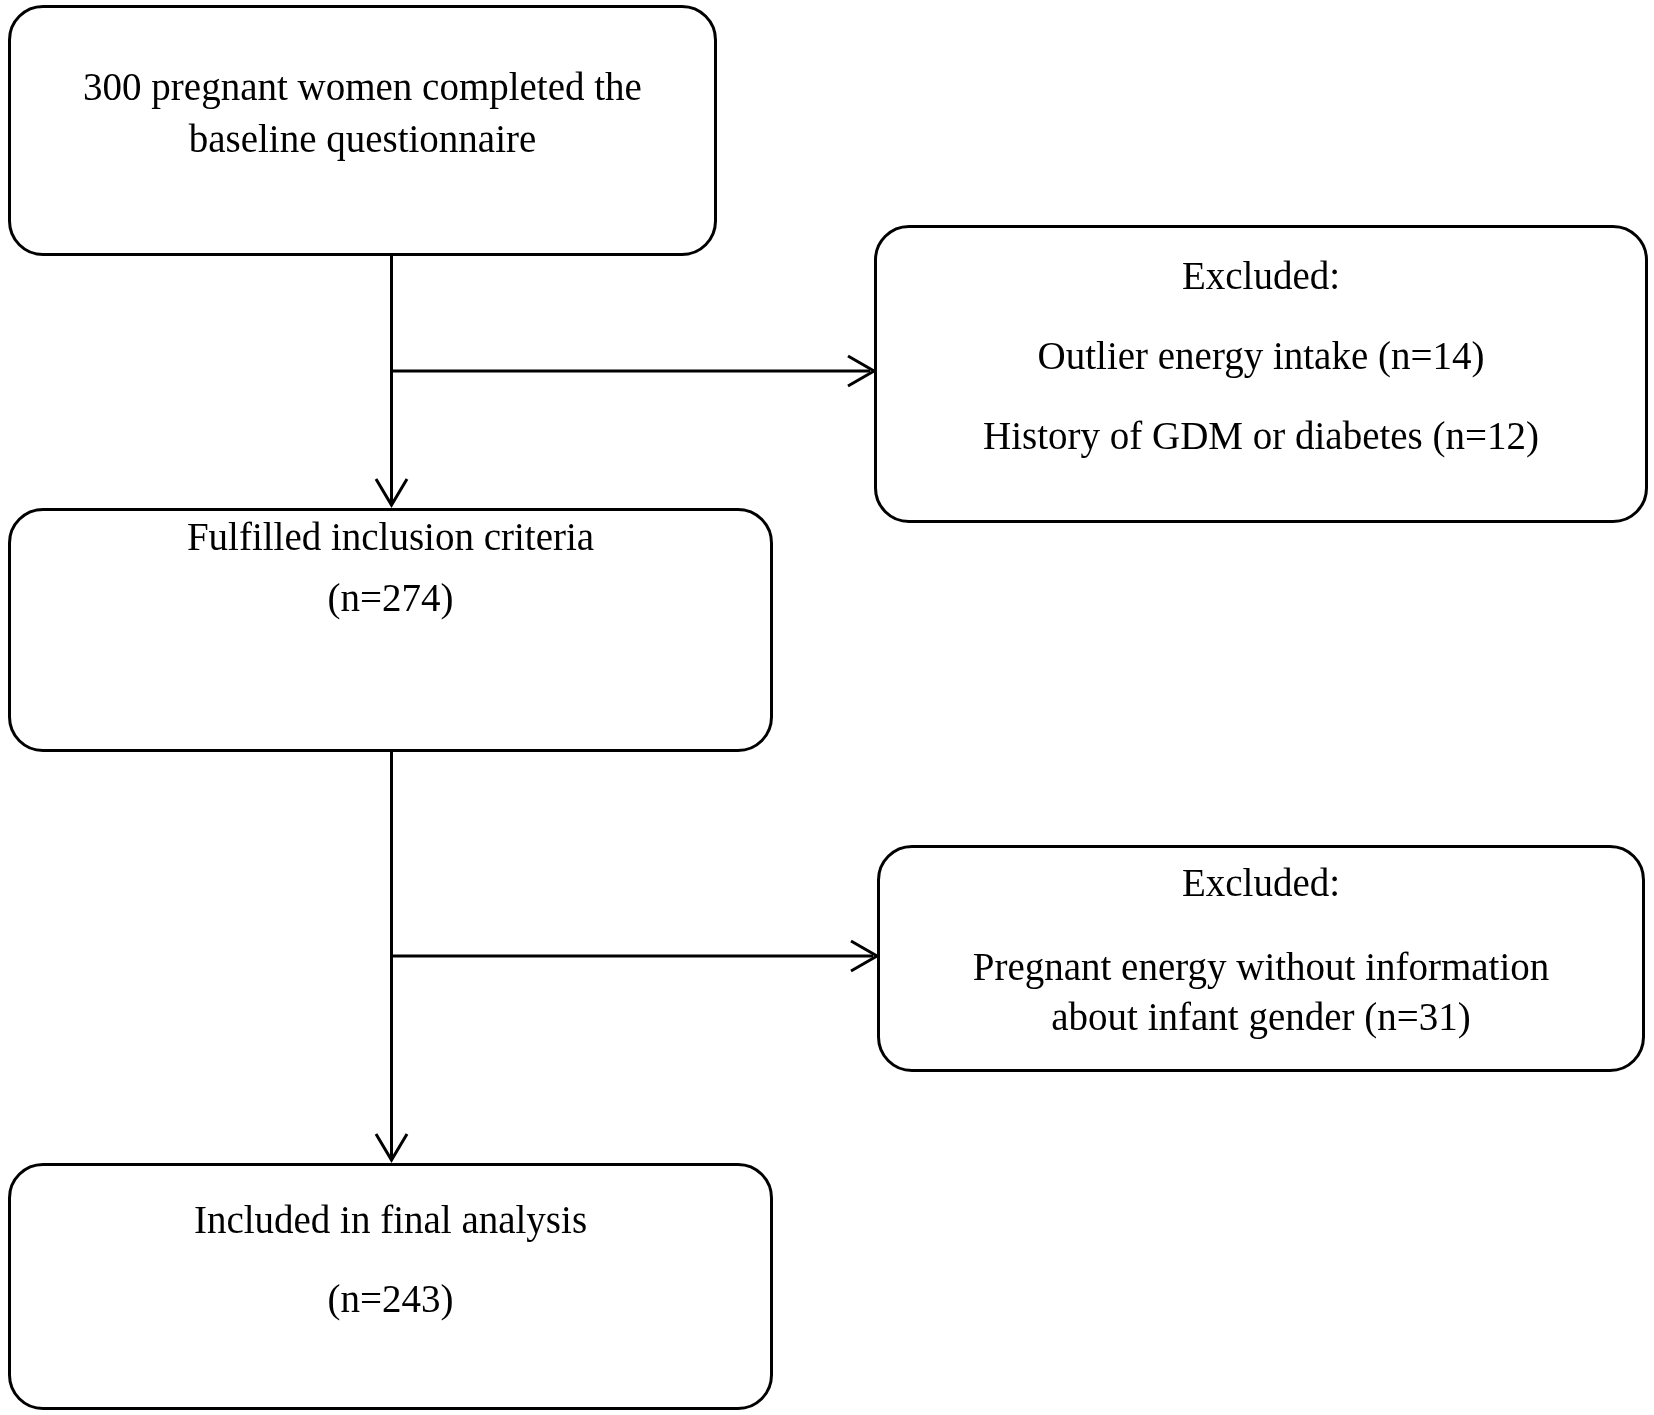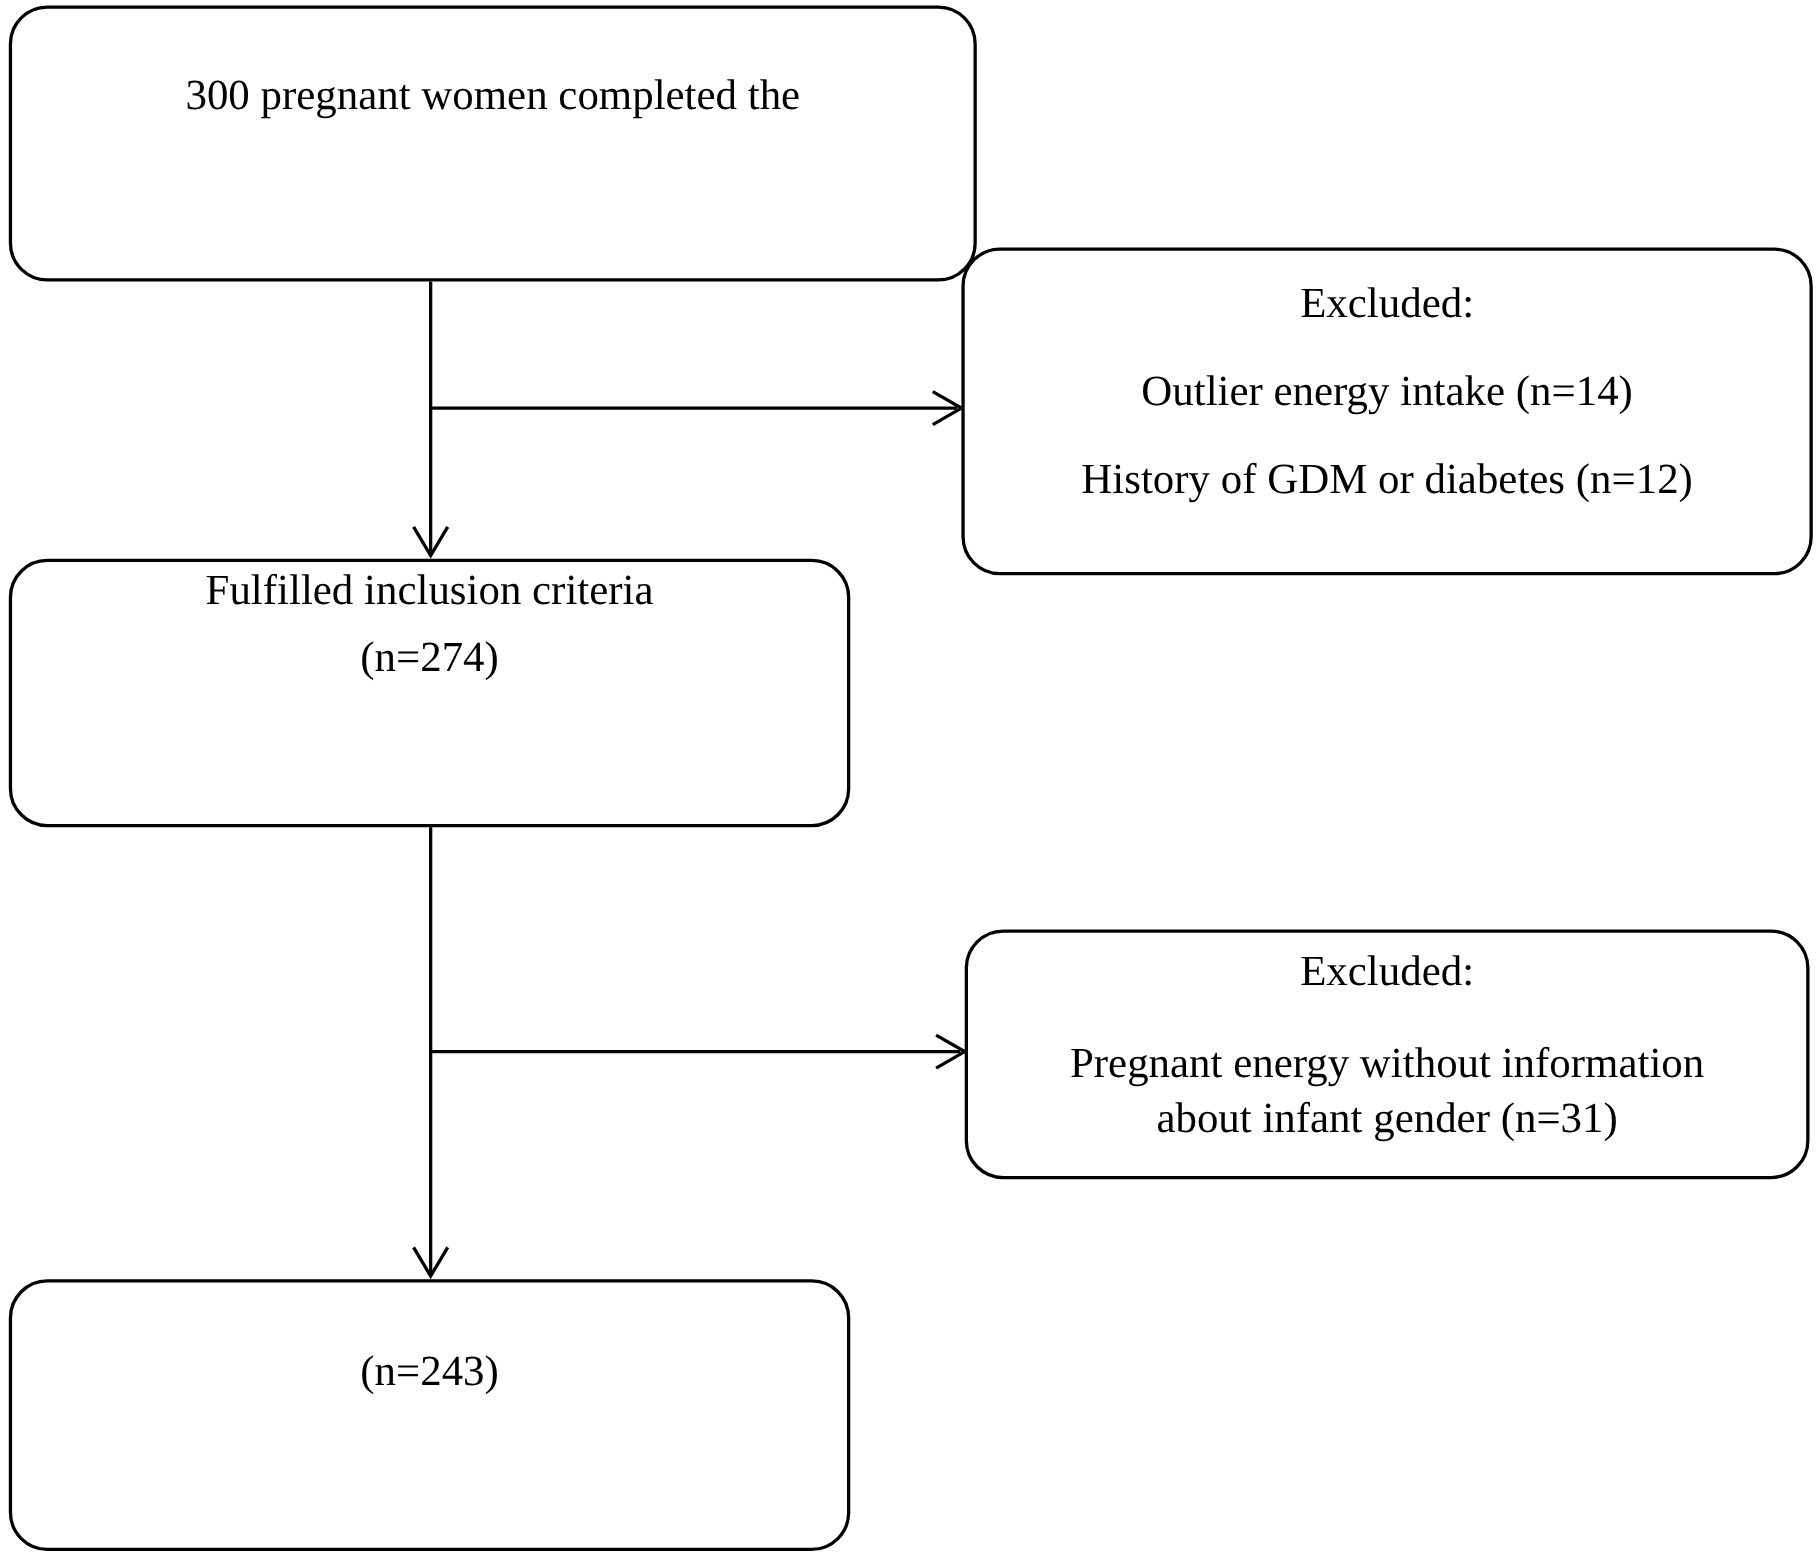--- a/index.html
+++ b/index.html
@@ -34,21 +34,21 @@
     border:3px solid var(--line);
     border-radius:35px;
     background:var(--bg);
     text-align:center;
     font-size:39px;
     line-height:52px;
   }
   .line{display:block;}
   .para{margin:0;}
   
-  .box-a{left:8px;top:5px;width:880px;height:251px;padding-top:53px;}
+  .box-a{left:8px;top:5px;width:709px;height:251px;padding-top:53px;}
   
   .box-b{left:874px;top:225px;width:774px;height:298px;padding-top:22px;}
   .box-b .item{margin-top:28px;}
   
   .box-c{left:8px;top:508px;width:765px;height:244px;}
   .box-c .line2{margin-top:9px;}
   
   .box-d{left:877px;top:845px;width:768px;height:227px;padding-top:9px;}
   .box-d .item{margin-top:33px;line-height:50px;}
   
@@ -75,20 +75,21 @@
     </g>
     <g>
       <line x1="391.5" y1="956" x2="873" y2="956"></line>
       <polyline points="851,941 877,956 851,971"></polyline>
     </g>
   </svg>
 
   <div class="box box-a">
     <p class="para">
       <span class="line">300 pregnant women completed the</span>
+      <span class="line">baseline questionnaire</span>
     </p>
   </div>
 
   <div class="box box-b">
     <p class="para heading">Excluded:</p>
     <p class="para item">Outlier energy intake (n=14)</p>
     <p class="para item">History of GDM or diabetes (n=12)</p>
   </div>
 
   <div class="box box-c">
@@ -98,16 +99,17 @@
 
   <div class="box box-d">
     <p class="para heading">Excluded:</p>
     <p class="para item">
       <span class="line">Pregnant energy without information</span>
       <span class="line">about infant gender (n=31)</span>
     </p>
   </div>
 
   <div class="box box-e">
+    <p class="para">Included in final analysis</p>
     <p class="para line2">(n=243)</p>
   </div>
 
 </div>
 
 </body></html>

